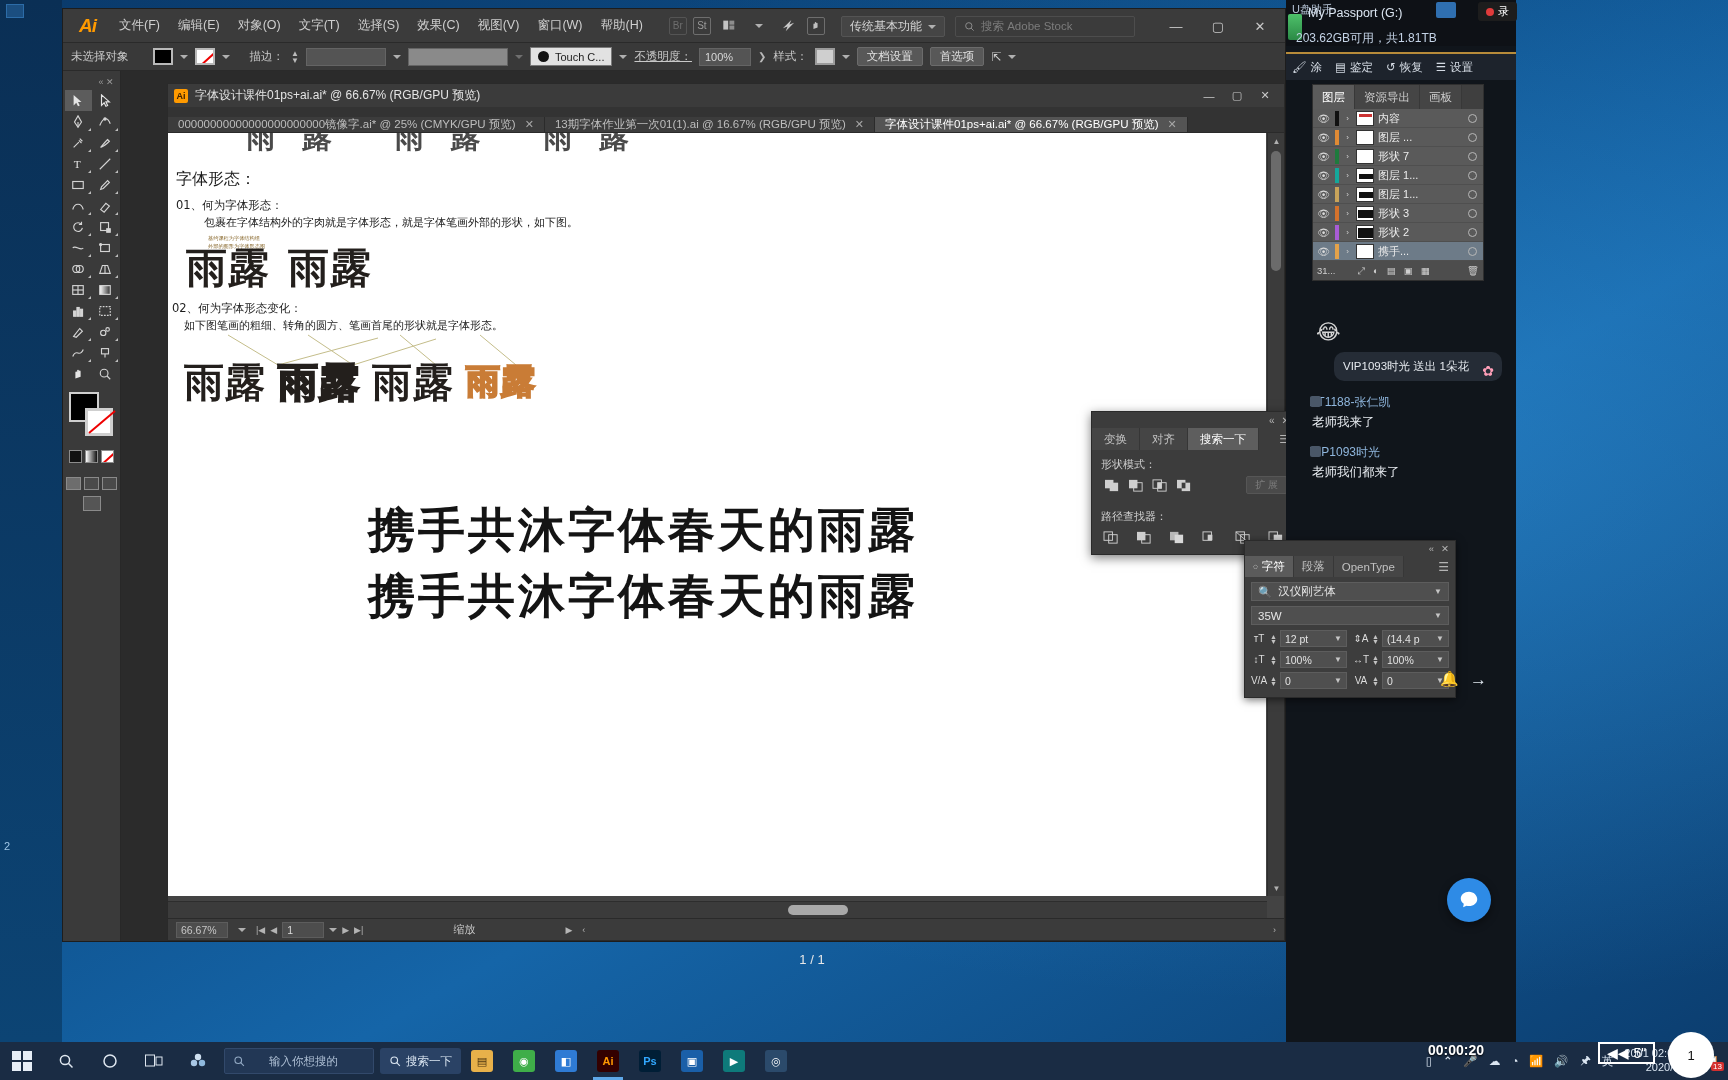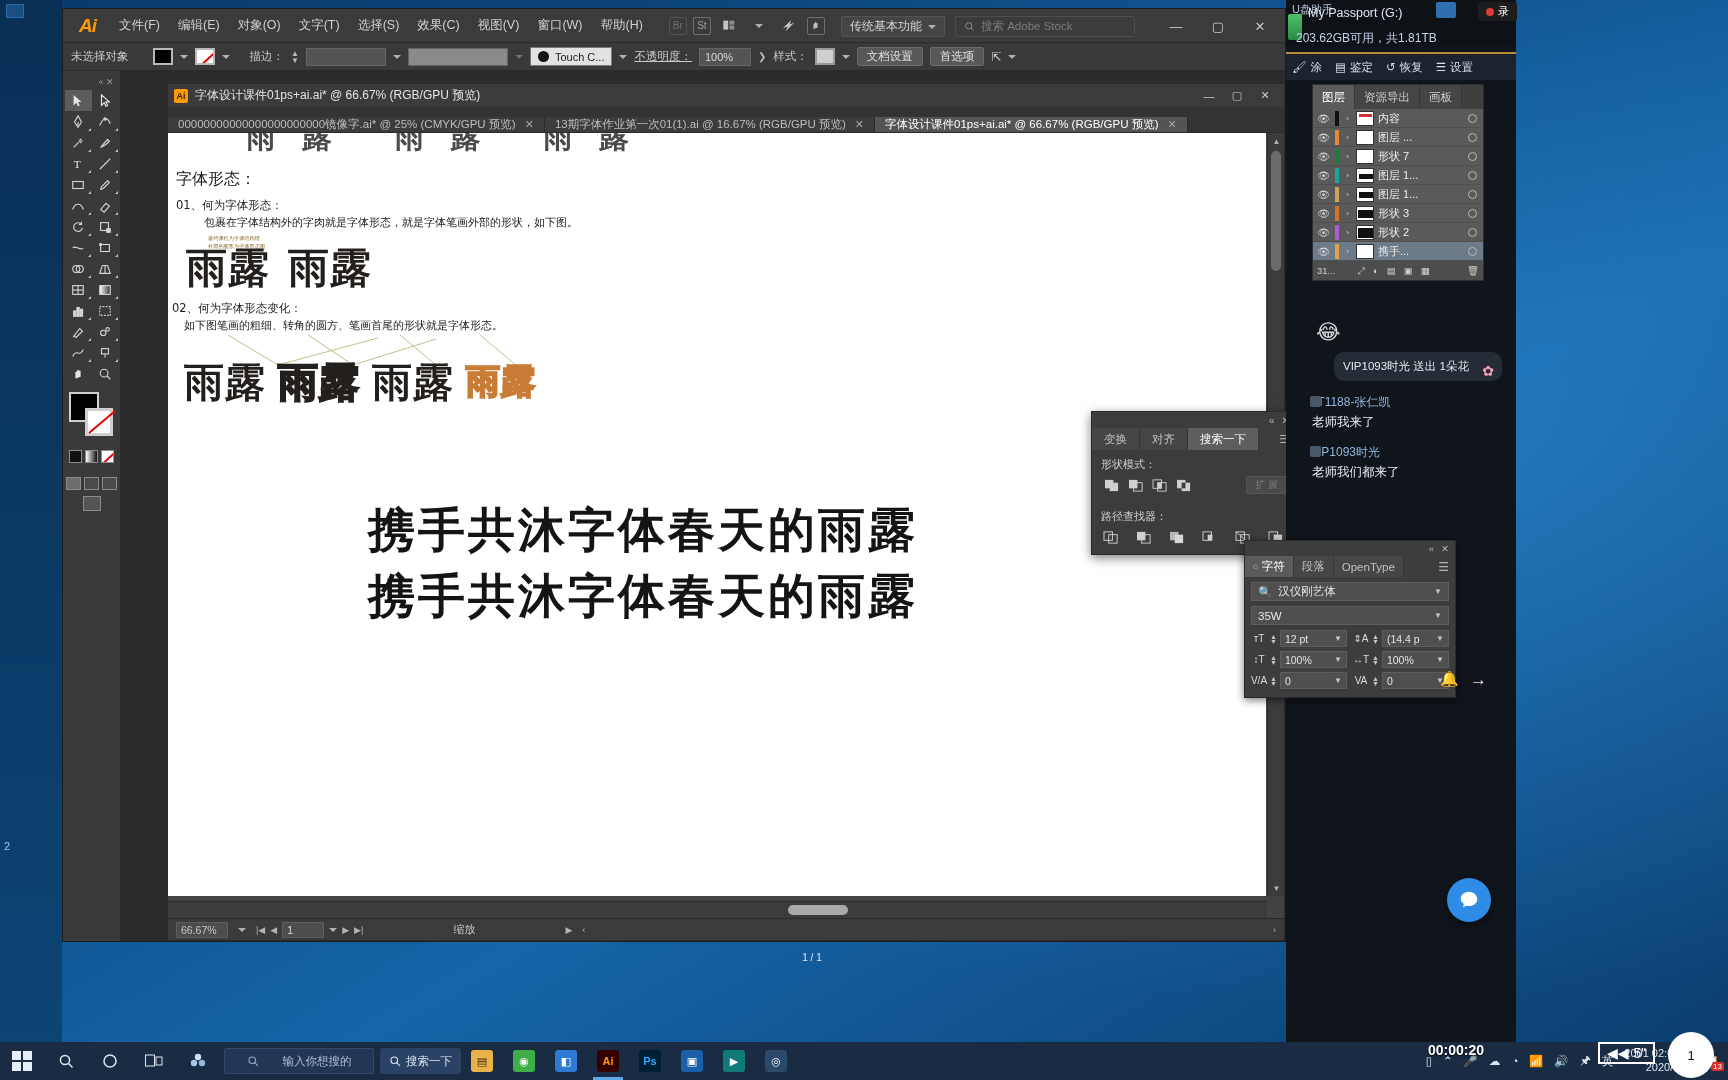--- a/index.html
+++ b/index.html
@@ -180,28 +180,28 @@
   .bell{position:absolute;left:1440px;top:670px;color:#cfd7e2;font-size:15px;}
   .arrow-send{position:absolute;left:1470px;top:670px;color:#dfe6ee;font-size:17px;}
 
   
   .spk{position:absolute;left:1436px;top:2px;display:flex;align-items:center;gap:5px;}
   .spk .ico{width:20px;height:16px;background:#2f6fb0;border-radius:2px;}
   .rec-pill{position:absolute;left:1478px;top:2px;background:#1d1d1d;color:#fff;font-size:11px;padding:2px 8px;border-radius:3px;display:flex;align-items:center;gap:4px;}
   .rec-dot{width:8px;height:8px;border-radius:50%;background:#e03b3b;}
 
   
-  .page-count{position:absolute;left:0;top:952px;width:1624px;text-align:center;color:#e8e8e8;font-size:10px;}
+  .page-count{position:absolute;left:0;top:952px;width:1624px;text-align:center;color:#e8e8e8;font-size:13px;}
 
   
   .taskbar{position:absolute;left:0;bottom:0;width:1728px;height:38px;background:#1a2c44;display:flex;align-items:center;}
   .tb-btn{width:44px;height:38px;display:flex;align-items:center;justify-content:center;color:#dfe7f0;}
   .win-logo{display:grid;grid-template-columns:9px 9px;grid-template-rows:9px 9px;gap:2px;}
   .win-logo i{background:#e6eef7;display:block;}
-  .tb-search{height:26px;min-width:150px;background:#223755;border:1px solid #32496b;display:flex;align-items:center;gap:24px;padding:0 8px;color:#aebfd4;font-size:11.5px;border-radius:2px;margin-left:4px;justify-content:center;}
+  .tb-search{height:26px;min-width:150px;background:#223755;border:1px solid #32496b;display:flex;align-items:center;gap:24px;padding:0 8px;color:#aebfd4;font-size:11.5px;border-radius:2px;margin-left:4px;}
   .tb-app{width:42px;height:38px;display:flex;align-items:center;justify-content:center;position:relative;}
   .tb-app .sq{width:22px;height:22px;border-radius:3px;display:flex;align-items:center;justify-content:center;font-size:11px;font-weight:bold;color:#fff;}
   .tb-app.active:after{content:"";position:absolute;bottom:0;left:6px;right:6px;height:3px;background:#5fa8e8;}
   .tb-pill{height:26px;background:#2a4265;border-radius:3px;display:flex;align-items:center;gap:5px;padding:0 9px;color:#dbe6f2;font-size:11.5px;margin-left:6px;}
   .tray{margin-left:auto;display:flex;align-items:center;gap:11px;padding-right:8px;color:#dbe6f2;font-size:11.5px;}
   .tray-clock{line-height:1.25;text-align:right;font-size:11px;}
   .rec-time{position:absolute;left:1428px;bottom:22px;color:#fff;font-size:14px;font-weight:bold;text-shadow:0 1px 2px #000;}
   .rec-box{position:absolute;left:1598px;bottom:16px;border:2px solid #fff;padding:1px 7px;color:#fff;font-size:14px;display:flex;align-items:center;gap:5px;}
   .red-badge{position:absolute;right:-4px;bottom:-3px;background:#d32f2f;color:#fff;font-size:8px;padding:0 2px;border-radius:2px;}
   .circle-big{position:absolute;left:1668px;bottom:2px;width:46px;height:46px;border-radius:50%;background:#fff;display:flex;align-items:center;justify-content:center;color:#111;font-size:13px;}

